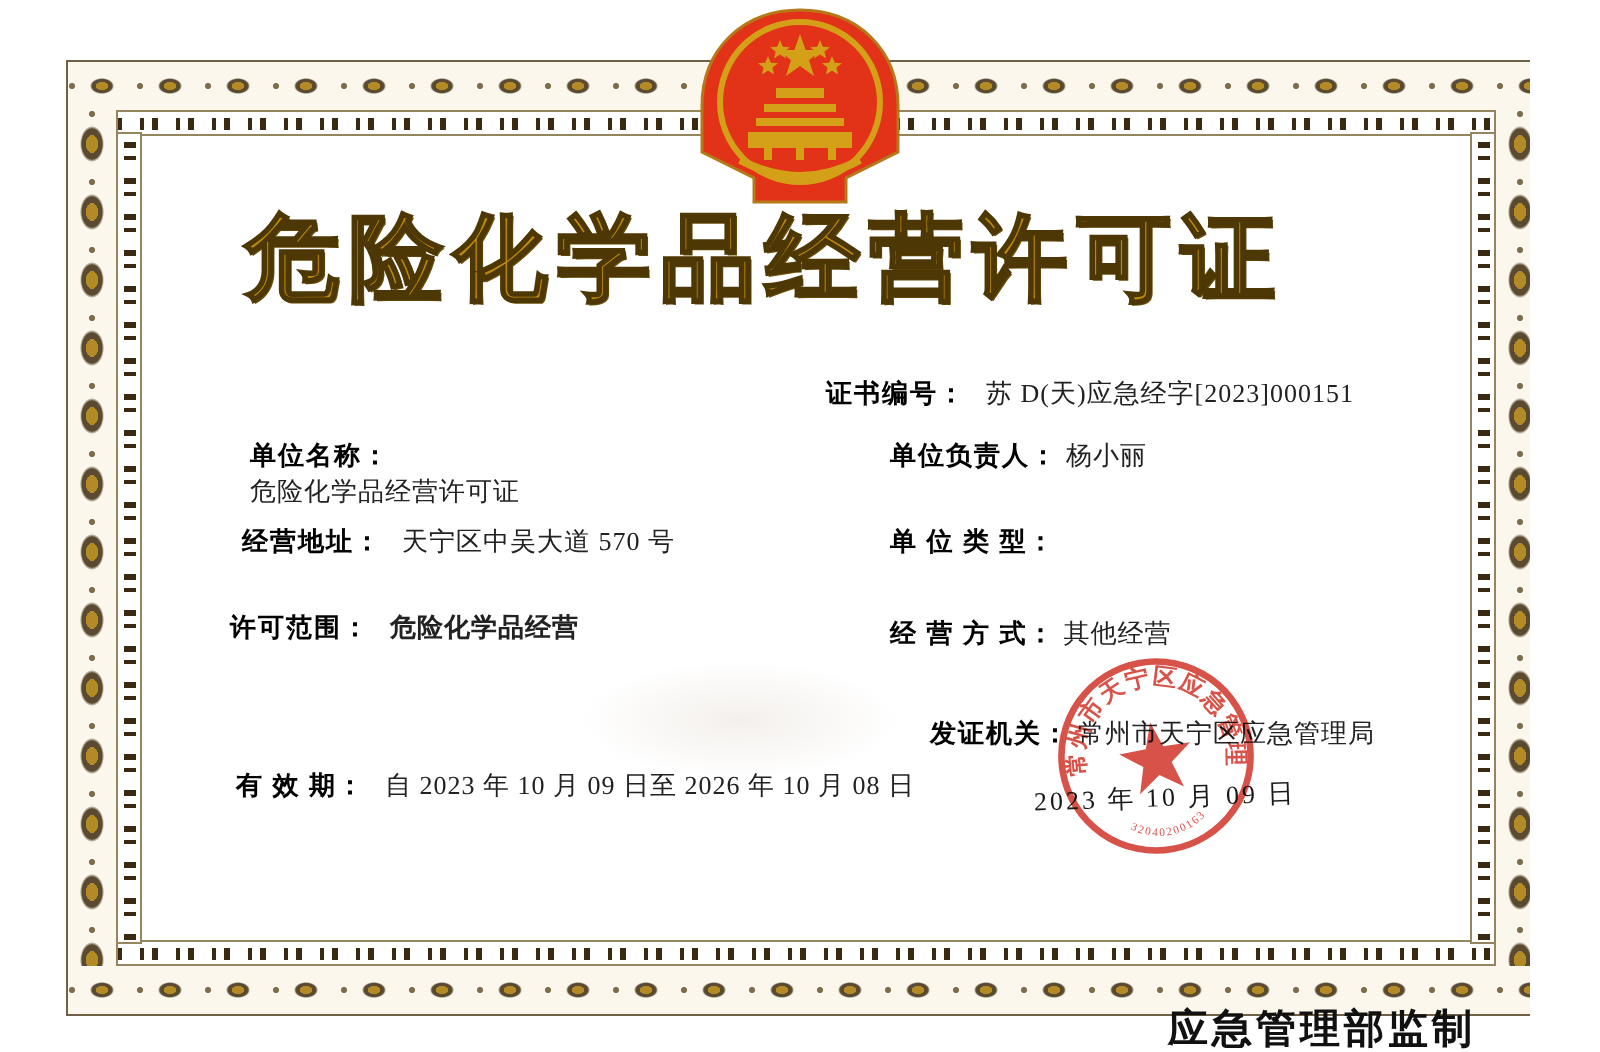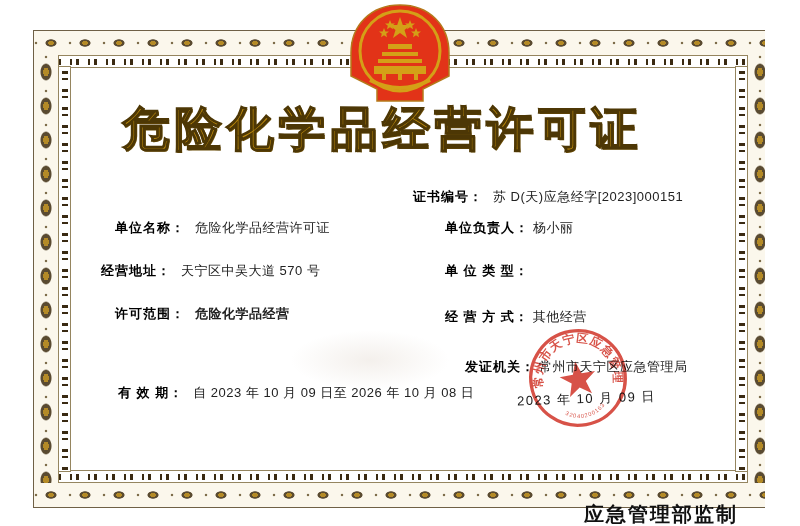--- a/index.html
+++ b/index.html
@@ -1,18 +1,18 @@
 <!DOCTYPE html>
 <html><head>
 <meta charset="utf-8">
 <style>
   html,body{margin:0;padding:0;background:#ffffff;}
   .page{
     position:relative;width:765px;height:526px;background:#ffffff;overflow:hidden;
-    font-family:Liberation Sans, sans-serif;color:#1a1a1a;
+    font-family:Liberation Serif, serif;color:#1a1a1a;
   }
   
   .frame{position:absolute;left:33px;top:30px;width:738px;height:476px;border:1.5px solid #6f6046;}
   .orn{position:absolute;background-color:#fbf7ec;}
   .orn-h{
     background-image:
       radial-gradient(ellipse 9px 6px at 17px 12px, rgba(176,132,28,.95) 0 3px, rgba(62,44,16,.85) 3px 5px, rgba(62,44,16,0) 6px),
       radial-gradient(circle 1.6px at 2px 12px, rgba(95,75,35,.8) 0 1.4px, transparent 1.6px);
     background-size:34px 24px;background-repeat:repeat-x;
   }
@@ -47,21 +47,21 @@
     font-size:47px;font-weight:bold;letter-spacing:5px;color:#bd8a0c;
     -webkit-text-stroke:1.3px #4d3705;text-shadow:1px 1px 0 #6b4e08;
     white-space:nowrap;
   }
   
   .row{position:absolute;display:flex;align-items:baseline;white-space:nowrap;}
   .lbl{font-weight:bold;font-size:13px;color:#000000;letter-spacing:1px;}
   .val{font-size:13px;color:#222;margin-left:10px;letter-spacing:.5px;}
   .val.bold{font-weight:bold;}
   .certno{top:188px;left:413px;}
-  .lrow1{top:219px;left:115px;} .lrow2{top:262px;left:101px;} .lrow3{top:305px;left:115px;}
+  .lrow1{top:219px;left:115px;flex-direction:column;} .lrow2{top:262px;left:121px;} .lrow3{top:305px;left:115px;}
   .rrow1{top:219px;left:445px;} .rrow2{top:262px;left:445px;justify-content:space-between;} .rrow3{top:308px;left:445px;}
   .rrow1 .val,.rrow2 .val,.rrow3 .val{margin-left:4px;}
   .validity{top:384px;left:118px;}
   .issuer{top:358px;left:465px;z-index:3;}
   .issuer .val{margin-left:4px;}
   .issue-date{position:absolute;top:390px;left:517px;font-size:13px;letter-spacing:1.5px;z-index:3;transform:rotate(-2deg);}
   
   .stamp{
     position:absolute;left:526px;top:326px;width:104px;height:104px;z-index:4;
     transform:rotate(-10deg);opacity:.88;mix-blend-mode:multiply;pointer-events:none;

